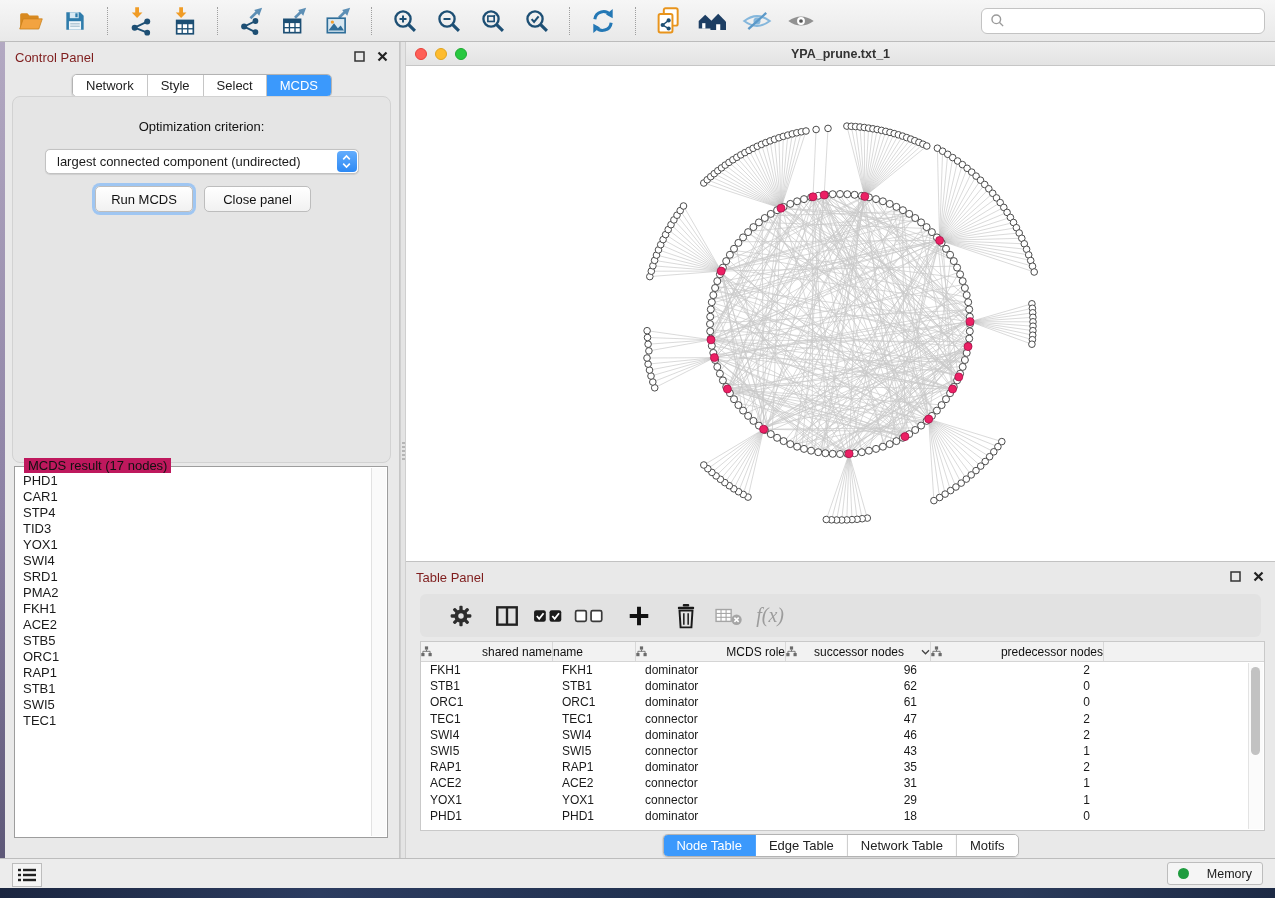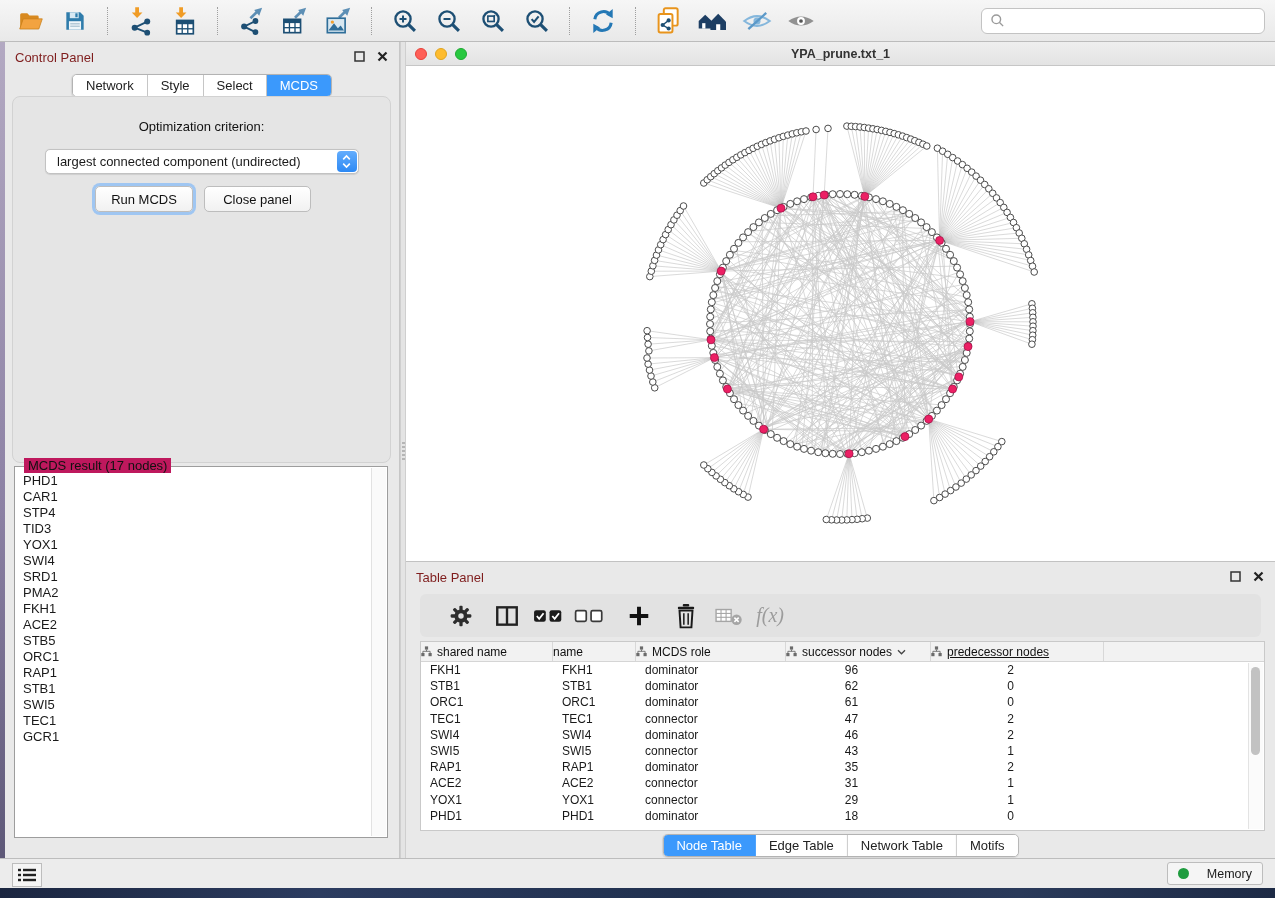--- a/index.html
+++ b/index.html
@@ -80,27 +80,27 @@
   
   .table-panel{position:absolute;left:406px;top:561px;width:869px;height:297px;background:#e9e9e9;
     border-top:1px solid #c2c2c2;box-sizing:border-box}
   .tp-toolbar{position:absolute;left:14px;top:32px;width:841px;height:43px;background:#e2e2e2;
     border-radius:6px;display:flex;align-items:center;padding-left:12px;box-sizing:border-box}
   .tp-btn{width:41px;height:37px;display:flex;align-items:center;justify-content:flex-end}
   .fx{font-family:"Liberation Serif",serif;font-style:italic;font-size:20px;color:#9c9c9c;padding-left:4px}
   .tp-table{position:absolute;left:14px;top:79px;width:845px;height:190px;background:#fff;
     border:1px solid #c9c9c9;box-sizing:border-box;overflow:hidden}
   .thead{display:flex;height:20px;background:#f2f2f2;border-bottom:1px solid #d5d5d5;box-sizing:border-box}
-  .th{display:flex;align-items:center;justify-content:flex-start;gap:5px;font-size:12px;color:#111;
+  .th{display:flex;align-items:center;justify-content:space-between;gap:5px;font-size:12px;color:#111;
     border-right:1px solid #d8d8d8;box-sizing:border-box;white-space:nowrap}
   .th.filler{flex:1;border-right:none}
   .tbody{position:absolute;left:0;top:20px;right:15px;bottom:0}
   .tr{display:flex;height:16.2px;align-items:center}
   .td{font-size:12px;padding-left:9px;box-sizing:border-box;white-space:nowrap;overflow:hidden}
-  .td.num{text-align:center;padding-right:14px;padding-left:0}
+  .td.num{text-align:right;padding-right:14px;padding-left:0}
   .tbody-scroll{position:absolute;right:1px;top:21px;bottom:1px;width:14px;background:#fbfbfb;
     border-left:1px solid #e3e3e3}
   .thumb{position:absolute;left:2px;top:4px;width:9px;height:88px;background:#c2c2c2;border-radius:5px}
   #table-tabs{left:50%;transform:translateX(-50%);top:272px;position:absolute}
 
   
   .status-bar{position:absolute;left:0;top:858px;width:1275px;height:30px;background:#ececec;
     border-top:1px solid #bdbdbd;box-sizing:border-box}
   .list-btn{position:absolute;left:12px;top:4px;width:28px;height:22px;background:#f5f5f5;
     border:1px solid #bdbdbd;display:flex;align-items:center;justify-content:center}
@@ -333,21 +333,20 @@
         <div class="list-item">SRD1</div>
         <div class="list-item">PMA2</div>
         <div class="list-item">FKH1</div>
         <div class="list-item">ACE2</div>
         <div class="list-item">STB5</div>
         <div class="list-item">ORC1</div>
         <div class="list-item">RAP1</div>
         <div class="list-item">STB1</div>
         <div class="list-item">SWI5</div>
         <div class="list-item">TEC1</div>
-        <div class="list-item">GCR1</div>
       </div>
     <div class="result-scroll"></div>
   </div>
 </div>
 
 <div class="vsplit">
   <div class="grip"></div>
 </div>
 
 <div class="net-window">
@@ -1168,21 +1167,21 @@
               <rect x="0.3" y="7" width="3.2" height="3.2"></rect>
               <rect x="7.5" y="7" width="3.2" height="3.2"></rect>
             </g>
             <path d="M5.5 3.6 V5.3 M1.9 7 V5.3 H9.1 V7" stroke="#6b6b6b" stroke-width="0.9" fill="none"></path>
           </svg>
           <span>successor nodes</span>
           <svg width="9" height="6" viewBox="0 0 9 6">
             <path d="M1 1.2 L4.5 4.8 L8 1.2" stroke="#444" stroke-width="1.3" fill="none"></path>
           </svg>
         </div>
-        <div class="th" style="width: 173px; text-decoration: underline;">
+        <div class="th" style="width: 173px;">
           <svg width="11" height="11" viewBox="0 0 11 11">
             <g fill="#6b6b6b">
               <rect x="3.9" y="0.4" width="3.2" height="3.2"></rect>
               <rect x="0.3" y="7" width="3.2" height="3.2"></rect>
               <rect x="7.5" y="7" width="3.2" height="3.2"></rect>
             </g>
             <path d="M5.5 3.6 V5.3 M1.9 7 V5.3 H9.1 V7" stroke="#6b6b6b" stroke-width="0.9" fill="none"></path>
           </svg>
           <span>predecessor nodes</span>
         </div>

